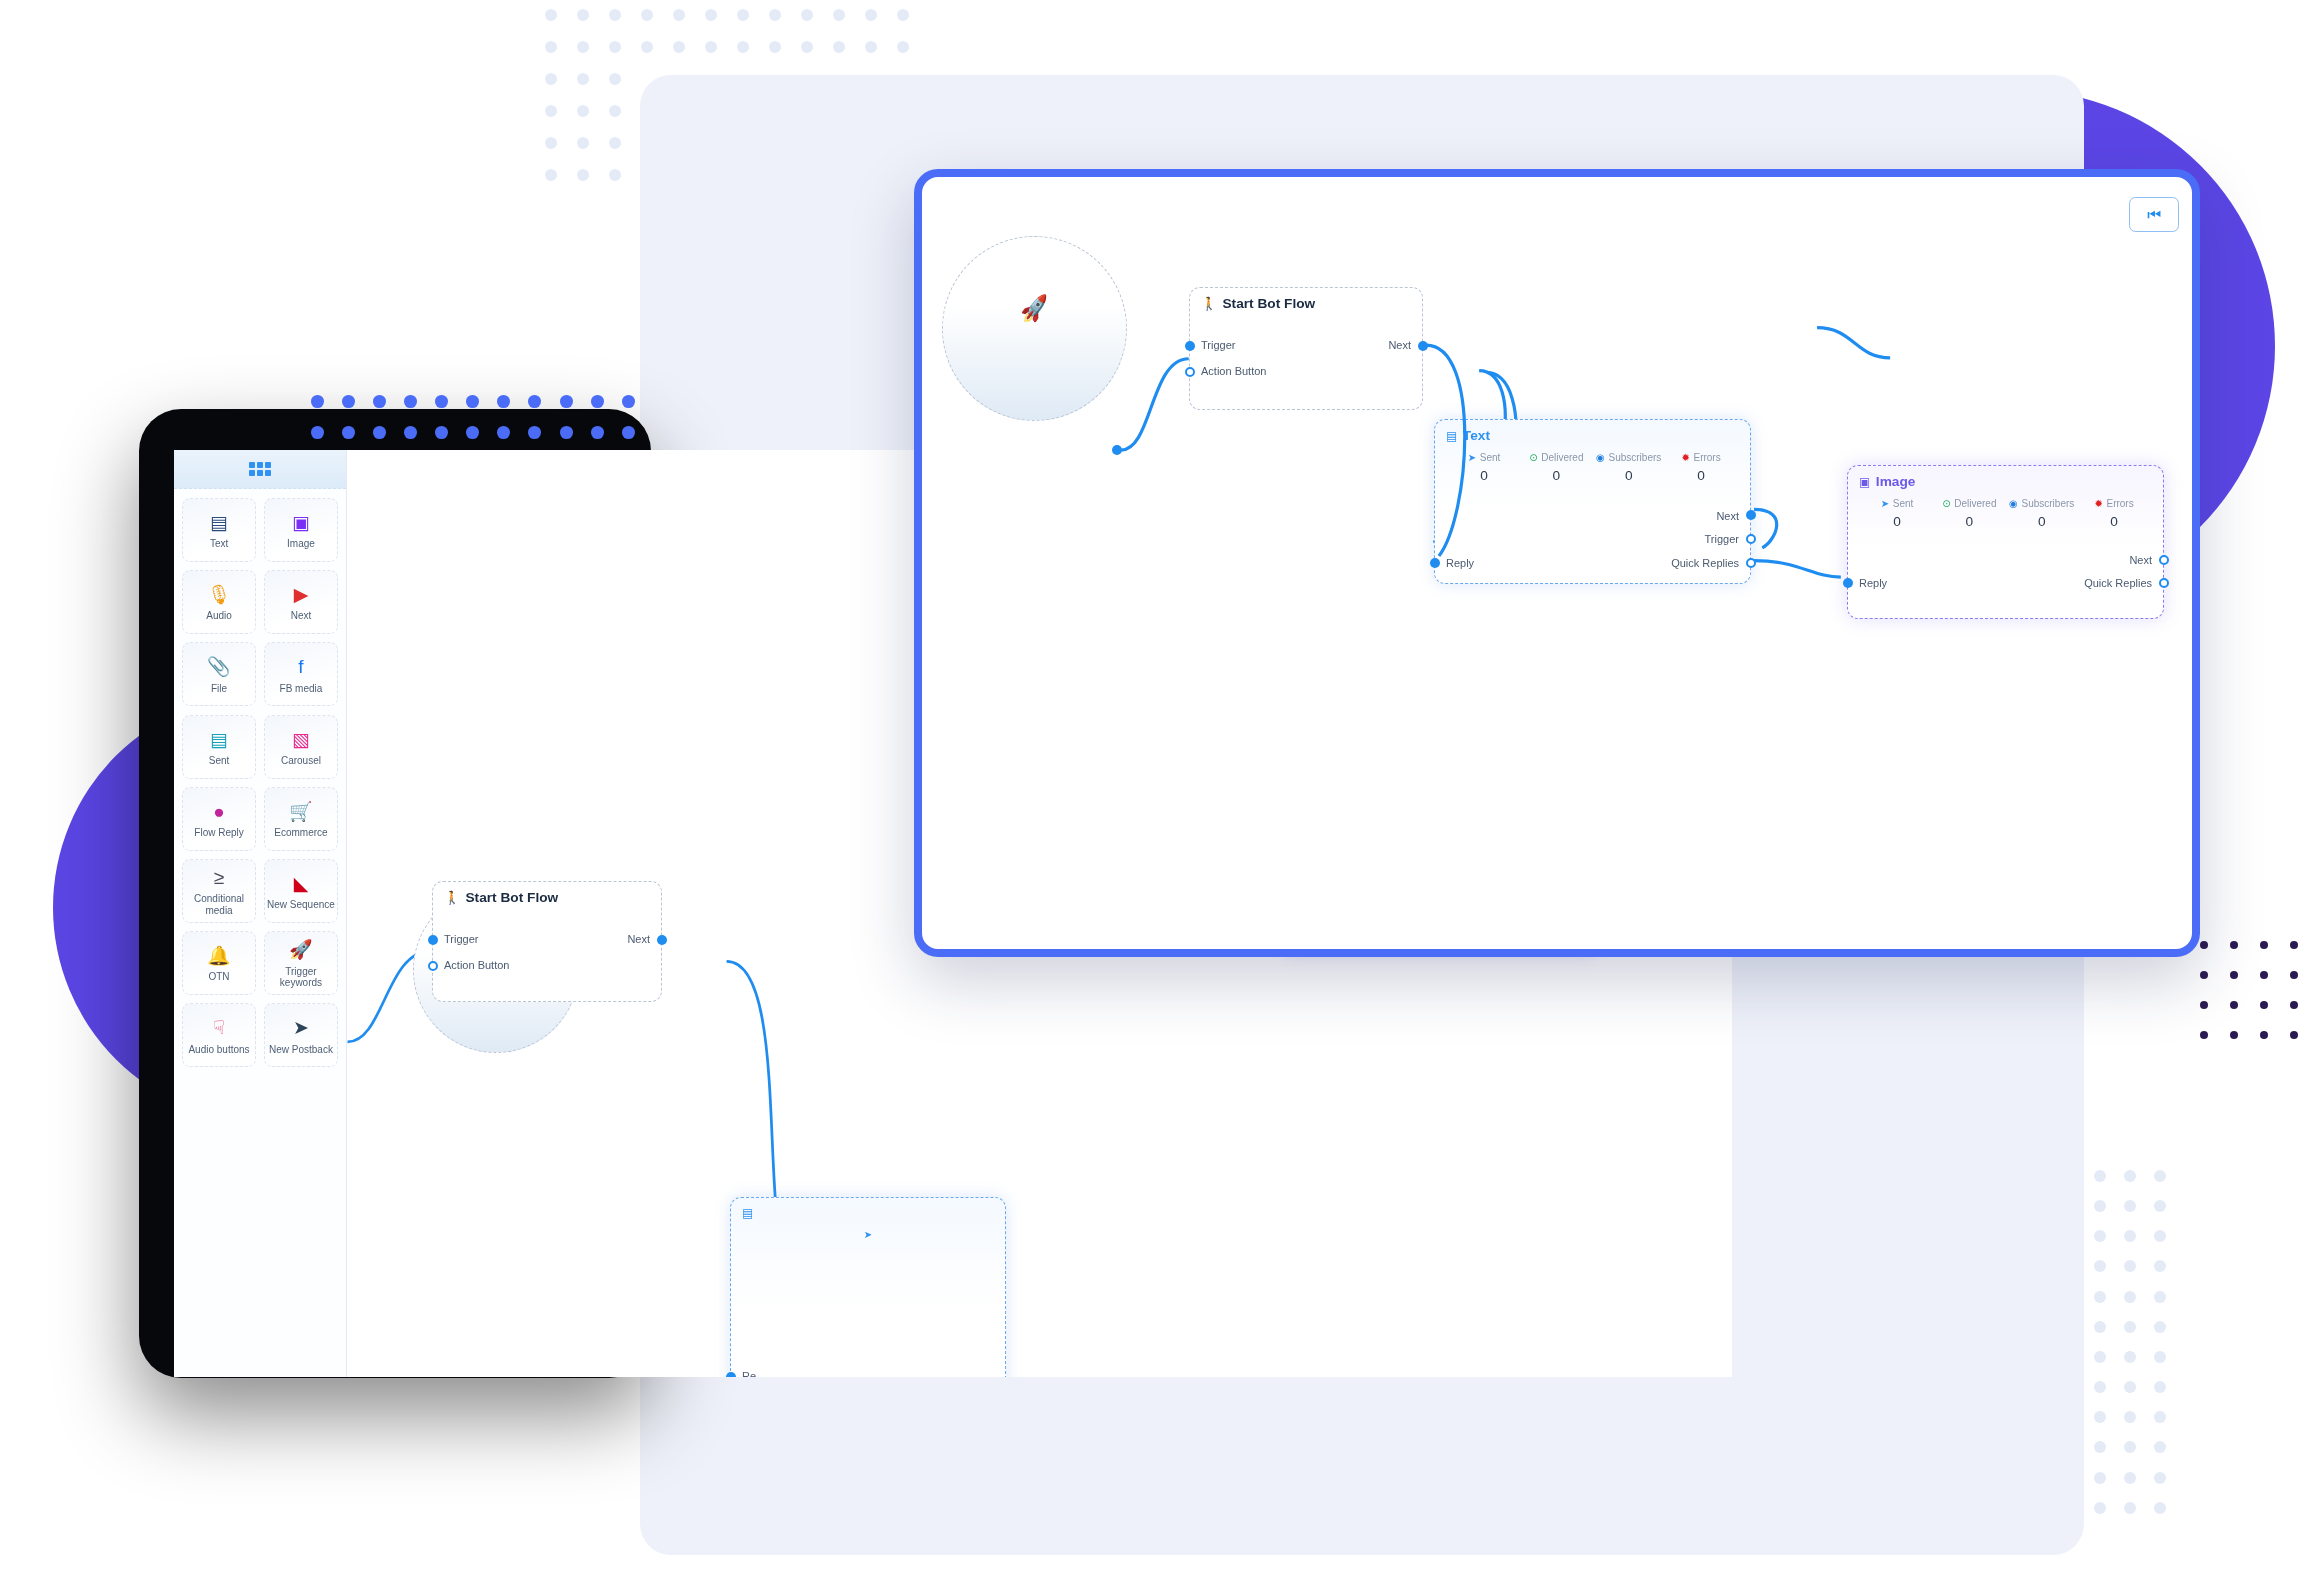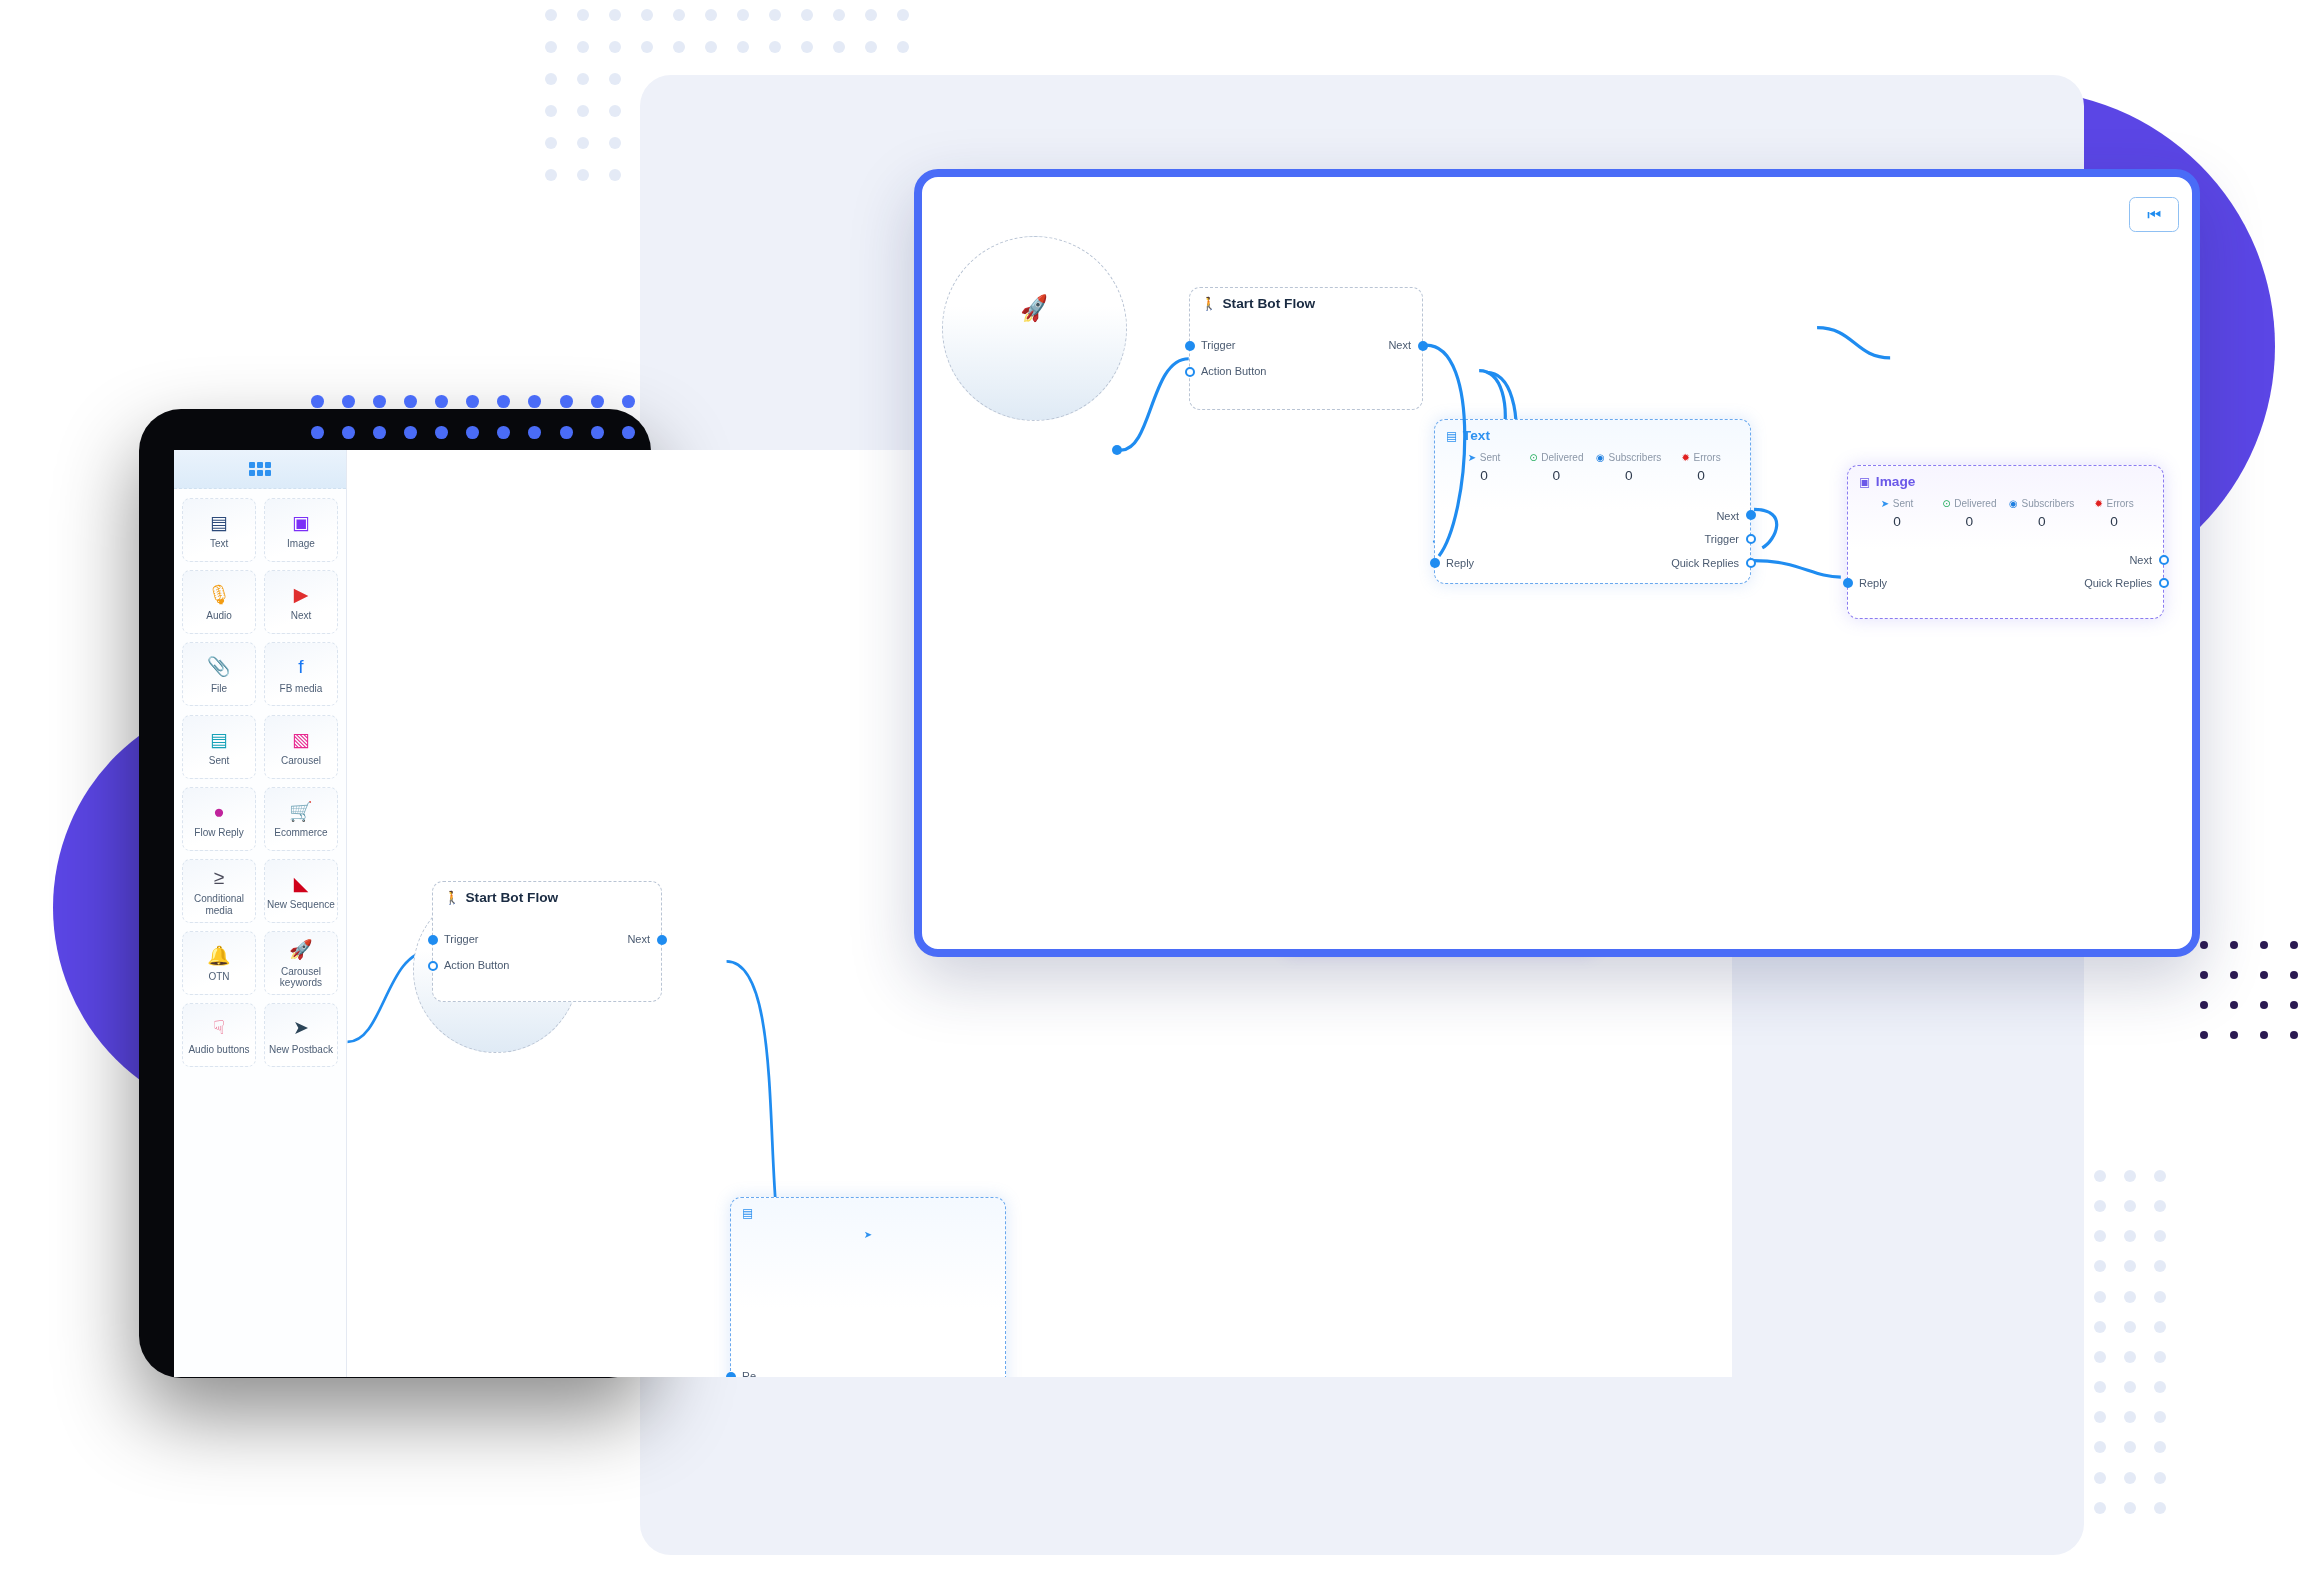--- a/index.html
+++ b/index.html
@@ -225,21 +225,21 @@
           <div class="sb-cell">
             <span class="ic" style="color: rgb(208, 2, 27);">◣</span>
             <span class="lb">New Sequence</span>
           </div>
           <div class="sb-cell">
             <span class="ic" style="color: rgb(91, 110, 232);">🔔</span>
             <span class="lb">OTN</span>
           </div>
           <div class="sb-cell">
             <span class="ic" style="color: rgb(91, 63, 240);">🚀</span>
-            <span class="lb">Carousel keywords</span>
+            <span class="lb">Trigger keywords</span>
           </div>
           <div class="sb-cell">
             <span class="ic" style="color: rgb(232, 84, 122);">☟</span>
             <span class="lb">Audio buttons</span>
           </div>
           <div class="sb-cell">
             <span class="ic" style="color: rgb(44, 69, 88);">➤</span>
             <span class="lb">New Postback</span>
           </div>
         </div>

